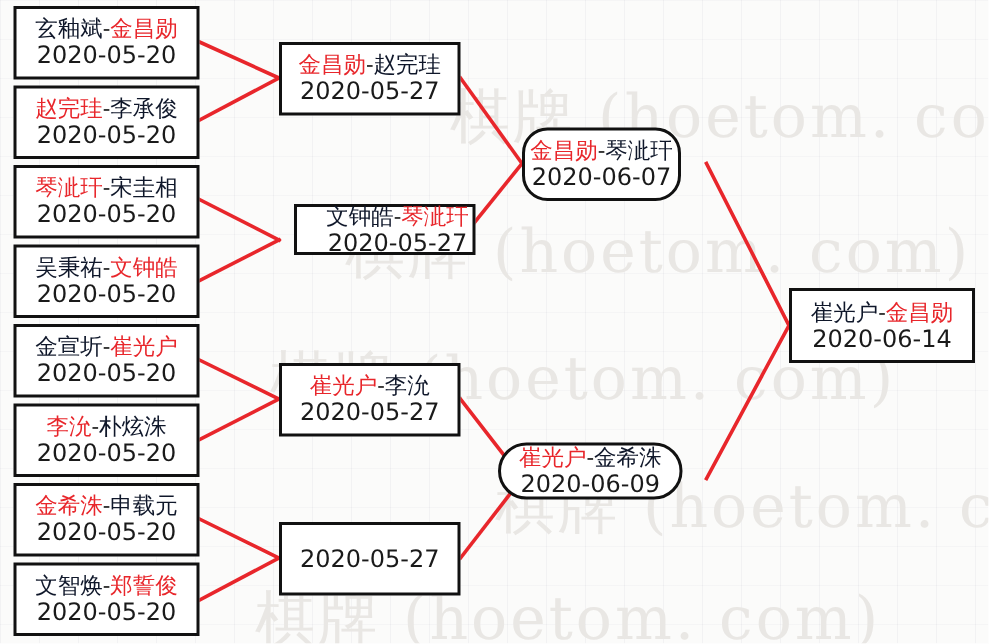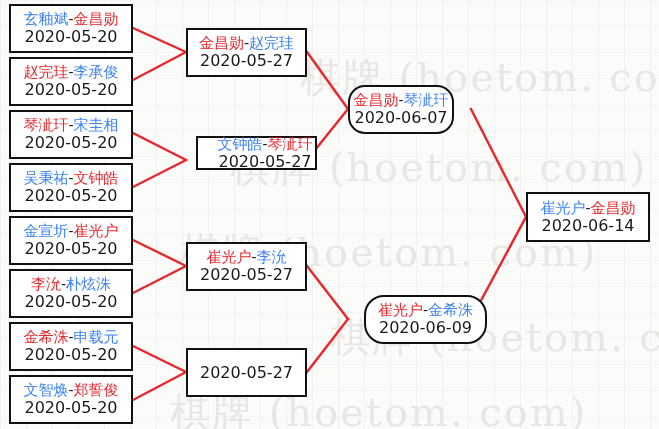--- a/index.html
+++ b/index.html
@@ -63,21 +63,21 @@
     justify-content: center;
     line-height: 1.08;
   }
   .players {
     white-space: nowrap;
     font-size: 15px;
     font-family: "DejaVu Serif", "Liberation Serif", serif;
     color: #1a1a1a;
   }
   .players .p-win { color: #e8262b; }
-  .players .p-lose { color: #3b82f6; }
+  .players .p-lose { color: #0f172a; }
   .players .sep { color: #1a1a1a; }
   .match-date {
     white-space: nowrap;
     font-size: 16px;
     font-family: "DejaVu Sans", "Liberation Sans", sans-serif;
     color: #1a1a1a;
     letter-spacing: 0px;
     margin-top: 1px;
   }
 </style>
@@ -202,21 +202,21 @@
     <div class="match-date">2020-05-27</div>
   </div>
 
   <div class="match-box" style="left:348px; top:85px; width:106px; height:49px;border-radius:17px;">
     <div class="players">
       <span class="p-win">金昌勋</span><span class="sep">-</span><span class="p-lose">琴泚玕</span>
     </div>
     <div class="match-date">2020-06-07</div>
   </div>
 
-  <div class="match-box" style="left:364px; top:295px; width:123px; height:49px;border-radius:20px;">
+  <div class="match-box" style="left:332px; top:295px; width:123px; height:38px;border-radius:20px;">
     <div class="players">
       <span class="p-win">崔光户</span><span class="sep">-</span><span class="p-lose">金希洙</span>
     </div>
     <div class="match-date">2020-06-09</div>
   </div>
 
   <div class="match-box" style="left:526px; top:192px; width:124px; height:50px;">
     <div class="players">
       <span class="p-lose">崔光户</span><span class="sep">-</span><span class="p-win">金昌勋</span>
     </div>

